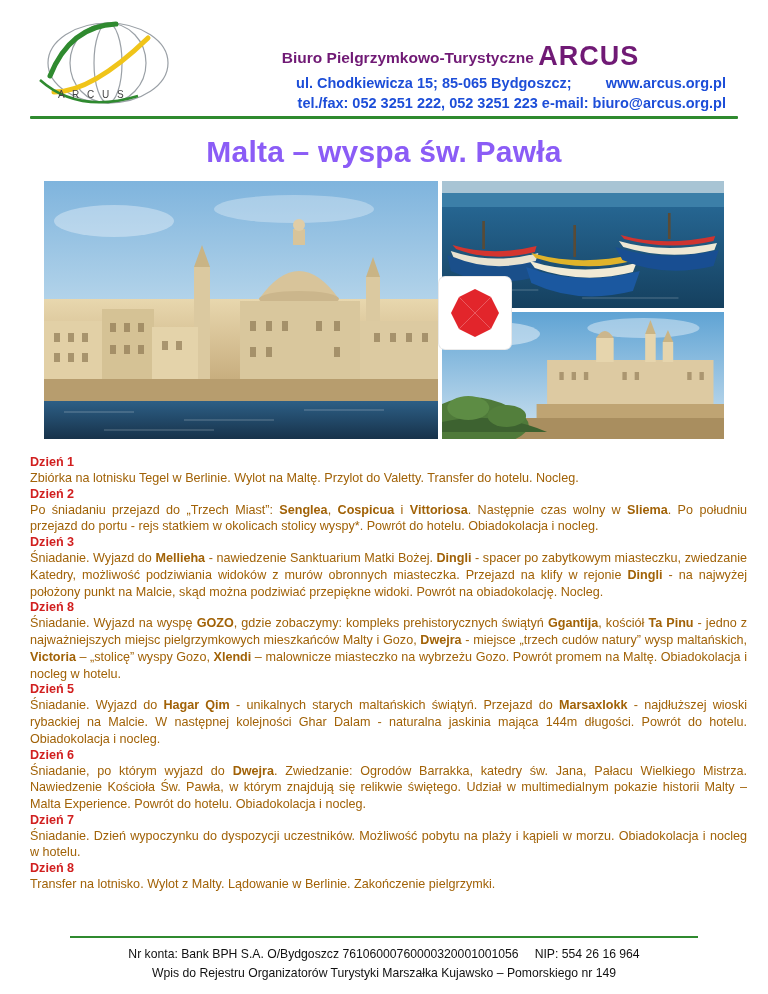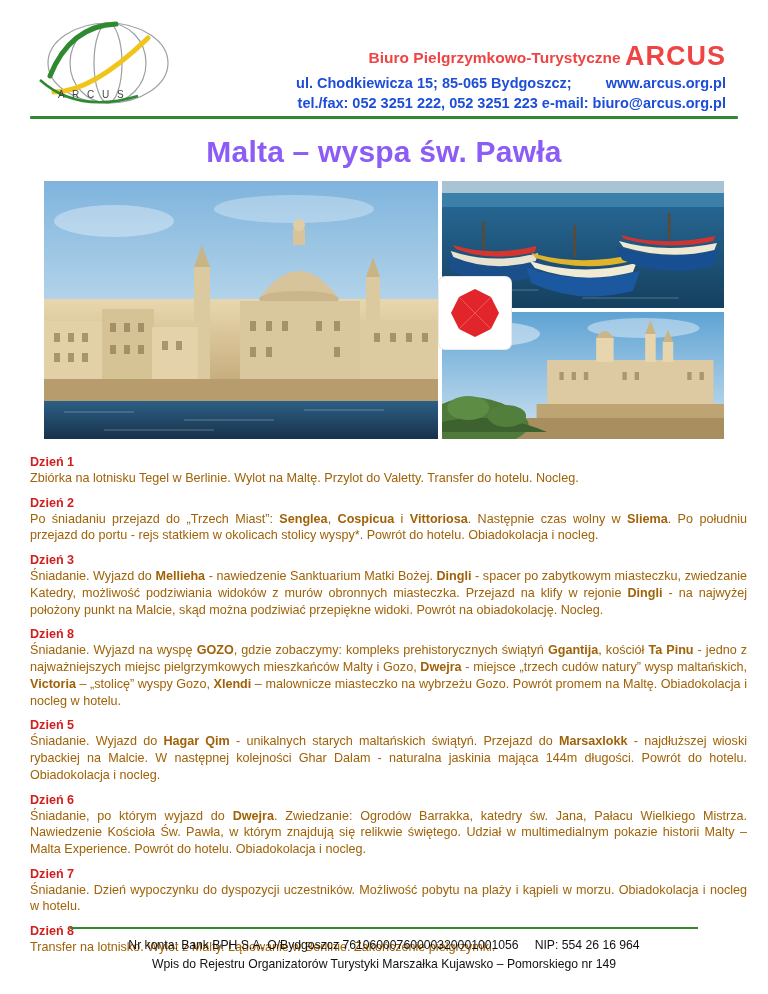--- a/index.html
+++ b/index.html
@@ -35,23 +35,24 @@
 
   .header-text {
     flex: 1;
     text-align: right;
     padding-top: 20px;
     padding-right: 14px;
     line-height: 1.35;
   }
   .hline1 {
     font-size: 15.5px;
-    color: #ef4444;
+    color: #701a75;
     font-weight: bold;
     white-space: nowrap;
+    text-align: center;
   }
   .hline1 .brand {
     font-size: 27px;
     letter-spacing: 1px;
     font-weight: bold;
     vertical-align: -2px;
   }
   .hline2, .hline3 {
     font-size: 14.5px;
     color: #1d4ed8;
@@ -118,37 +119,36 @@
   }
 
   
   .content {
     padding: 12px 21px 0 30px;
   }
   .day-head {
     color: #d11f1f;
     font-weight: bold;
     font-size: 12.6px;
-    margin-top: 9px;
     margin-bottom: 1px;
   }
   .day-head.first { margin-top: 4px; }
   .day-body {
     font-size: 12.6px;
     color: #a16207;
     text-align: justify;
     line-height: 1.33;
   }
   .day-body b { font-weight: bold; }
 
   
   .footer {
     position: absolute;
     left: 0; right: 0;
-    bottom: 21px;
+    bottom: 12px;
     text-align: center;
   }
   .footer-rule {
     height: 2px;
     background: #2f8a2f;
     margin: 0 70px 7px 70px;
   }
   .footer-line {
     font-size: 12.2px;
     color: #111111;

